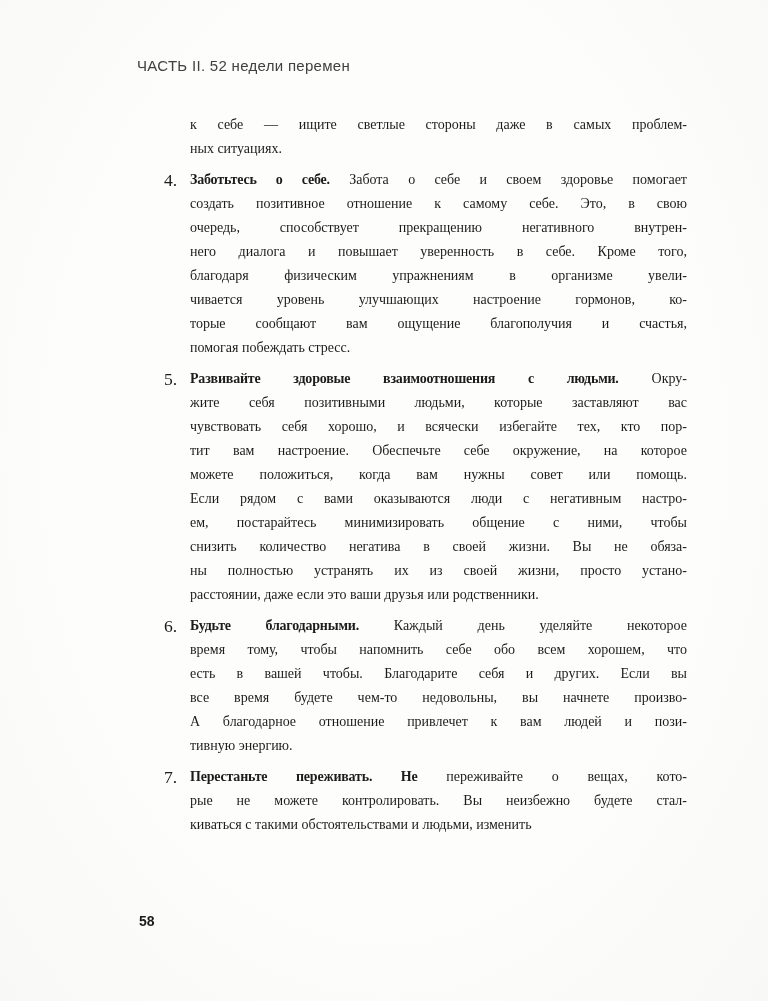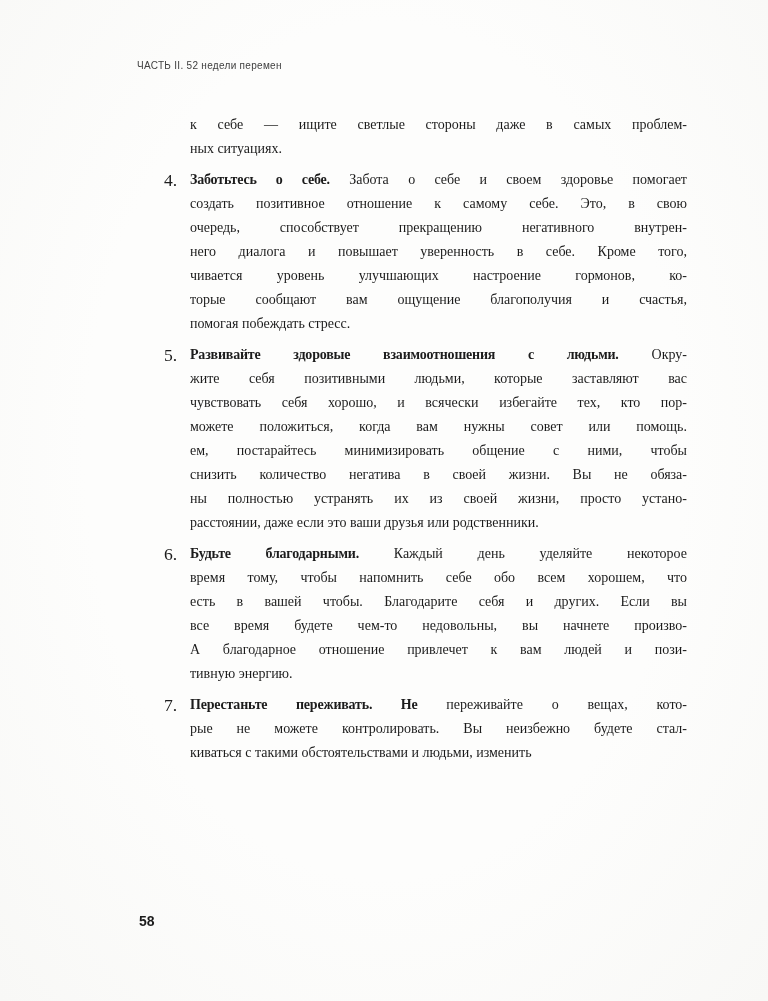--- a/index.html
+++ b/index.html
@@ -14,21 +14,21 @@
     margin: 0 auto;
     background: radial-gradient(ellipse at 50% 45%, #fdfdfc 55%, #f8f8f6 100%);
     overflow: hidden;
     font-family: "Liberation Serif", "DejaVu Serif", serif;
   }
   .running-head {
     position: absolute;
     left: 137px;
     top: 57px;
     font-family: "Liberation Sans", "DejaVu Sans", sans-serif;
-    font-size: 10px;
+    font-size: 15px;
     line-height: 18px;
     letter-spacing: 0.3px;
     color: #404040;
     white-space: nowrap;
   }
   .content {
     position: absolute;
     left: 164px;
     top: 113px;
     width: 523px;
@@ -86,30 +86,33 @@
       <div class="paragraph">
         <div class="line"><span>к себе — ищите светлые стороны даже в самых проблем-</span></div>
         <div class="line last"><span>ных ситуациях.</span></div>
       </div>
       <div class="paragraph">
         <span class="marker">4.</span>
         <div class="line"><span class="b">Заботьтесь о себе.</span><span> Забота о себе и своем здоровье помогает</span></div>
         <div class="line"><span>создать позитивное отношение к самому себе. Это, в свою</span></div>
         <div class="line"><span>очередь, способствует прекращению негативного внутрен-</span></div>
         <div class="line"><span>него диалога и повышает уверенность в себе. Кроме того,</span></div>
+        <div class="line"><span>благодаря физическим упражнениям в организме увели-</span></div>
         <div class="line"><span>чивается уровень улучшающих настроение гормонов, ко-</span></div>
         <div class="line"><span>торые сообщают вам ощущение благополучия и счастья,</span></div>
         <div class="line last"><span>помогая побеждать стресс.</span></div>
       </div>
       <div class="paragraph">
         <span class="marker">5.</span>
         <div class="line"><span class="b">Развивайте здоровые взаимоотношения с людьми.</span><span> Окру-</span></div>
         <div class="line"><span>жите себя позитивными людьми, которые заставляют вас</span></div>
         <div class="line"><span>чувствовать себя хорошо, и всячески избегайте тех, кто пор-</span></div>
+        <div class="line"><span>тит вам настроение. Обеспечьте себе окружение, на которое</span></div>
         <div class="line"><span>можете положиться, когда вам нужны совет или помощь.</span></div>
+        <div class="line"><span>Если рядом с вами оказываются люди с негативным настро-</span></div>
         <div class="line"><span>ем, постарайтесь минимизировать общение с ними, чтобы</span></div>
         <div class="line"><span>снизить количество негатива в своей жизни. Вы не обяза-</span></div>
         <div class="line"><span>ны полностью устранять их из своей жизни, просто устано-</span></div>
         <div class="line last"><span>расстоянии, даже если это ваши друзья или родственники.</span></div>
       </div>
       <div class="paragraph">
         <span class="marker">6.</span>
         <div class="line"><span class="b">Будьте благодарными.</span><span> Каждый день уделяйте некоторое</span></div>
         <div class="line"><span>время тому, чтобы напомнить себе обо всем хорошем, что</span></div>
         <div class="line"><span>есть в вашей чтобы. Благодарите себя и других. Если вы</span></div>

